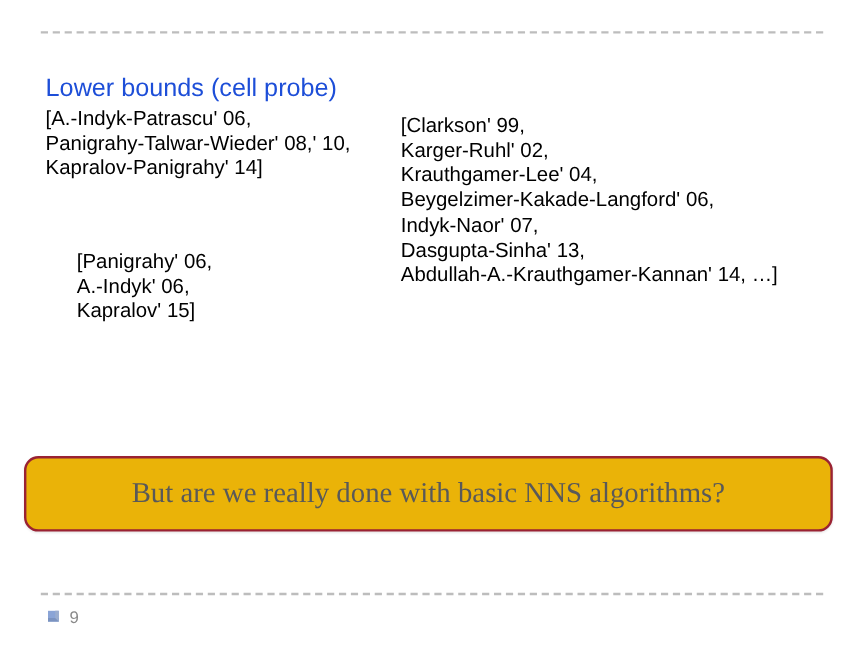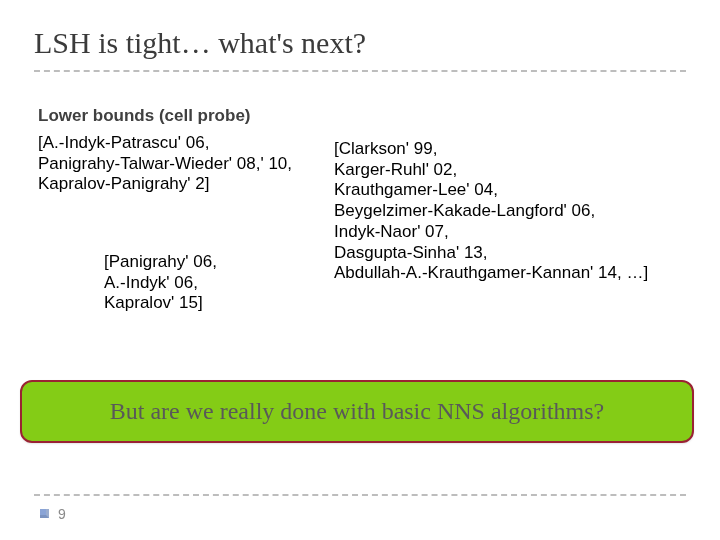--- a/index.html
+++ b/index.html
@@ -15,23 +15,23 @@
   .title-rule {
     border: none;
     border-top: 2px dashed #bdbdbd;
     margin-bottom: 34px;
   }
   .content {
     position: relative;
     height: 278px;
   }
   .h1 {
-    font-size: 17px;
-    color: #404040;
-    font-weight: bold;
+    font-size: 21px;
+    color: #1d4ed8;
+    font-weight: normal;
   }
   .ref {
     font-size: 17px;
     color: #000;
     font-weight: normal;
     line-height: 1.22;
   }
   .block-lb { position: absolute; left: 4px; top: 0; width: 310px; }
   .block-lb-ref { position: absolute; left: 4px; top: 27px; width: 320px; }
   .block-st { position: absolute; left: 30px; top: 119px; width: 310px; }
@@ -40,21 +40,21 @@
   .block-ds-ref { position: absolute; left: 300px; top: 33px; width: 400px; }
   .callout-wrap {
     position: absolute;
     left: 20px;
     top: 380px;
     width: 674px;
   }
   .callout {
     border: 2px solid #9a2233;
     border-radius: 12px;
-    background: #84cc16;
+    background: #eab308;
     padding: 16px 20px;
     text-align: center;
     font-family: Georgia, 'Times New Roman', serif;
     font-size: 24px;
     color: #595959;
     box-shadow: 0 1px 2px rgba(0,0,0,0.1);
   }
   .footer-rule {
     position: absolute;
     left: 34px;
@@ -78,31 +78,30 @@
     height: 9px;
     background: #8aa4d6;
     border-right: 3px solid #9aadcf;
     border-bottom: 3px solid #7b93c0;
   }
 </style>
 </head>
 <body>
 
 <div class="slide">
-  <div class="title">LSH is tight… what's next?</div>
   <hr class="title-rule">
 
   <div class="content">
 
     <div class="h1 block-lb">Lower bounds (cell probe)</div>
     <div class="ref block-lb-ref" style="white-space: pre-line;">[A.-Indyk-Patrascu' 06,
 Panigrahy-Talwar-Wieder' 08,' 10,
-Kapralov-Panigrahy' 2]</div>
+Kapralov-Panigrahy' 14]</div>
 
-    <div class="ref block-st-ref" style="white-space: pre-line; margin-left: 40px;">[Panigrahy' 06,
+    <div class="ref block-st-ref" style="white-space: pre-line;">[Panigrahy' 06,
 A.-Indyk' 06,
 Kapralov' 15]</div>
 
     <div class="ref block-ds-ref" style="white-space: pre-line;">[Clarkson' 99,
 Karger-Ruhl' 02,
 Krauthgamer-Lee' 04,
 Beygelzimer-Kakade-Langford' 06,
 Indyk-Naor' 07,
 Dasgupta-Sinha' 13,
 Abdullah-A.-Krauthgamer-Kannan' 14, …]</div>

